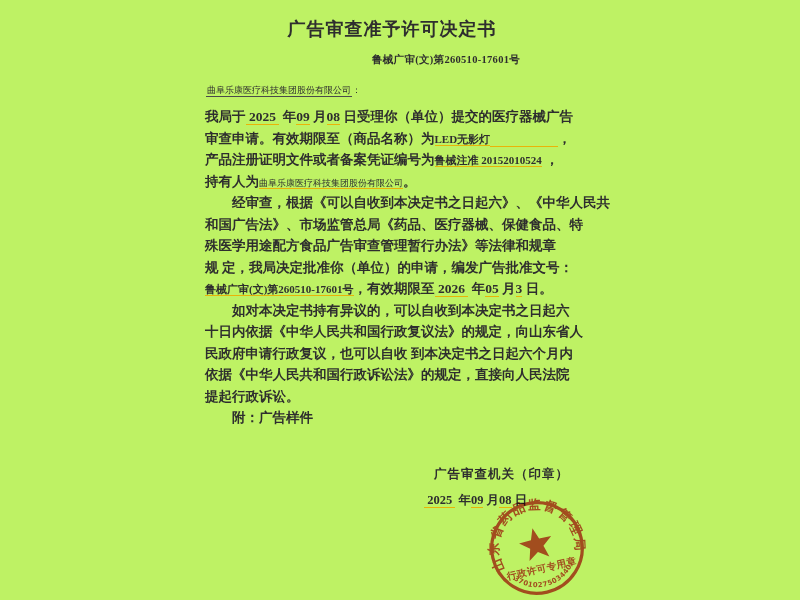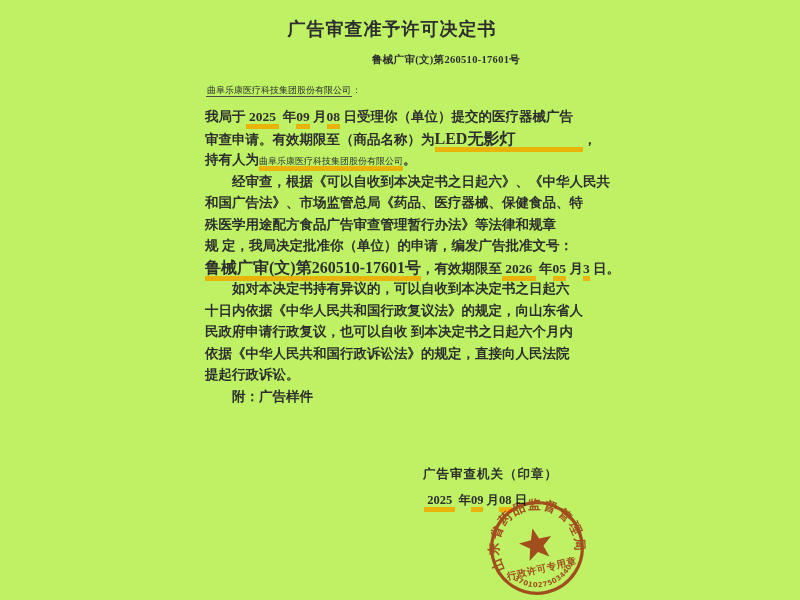--- a/index.html
+++ b/index.html
@@ -7,44 +7,45 @@
   .page{position:absolute;inset:0;background:#bef264;}
   .title{position:absolute;top:17px;left:0;width:784px;text-align:center;
          font-size:18px;font-weight:bold;letter-spacing:1px;}
   .docnum{position:absolute;top:53px;left:372px;font-size:10.5px;font-weight:bold;letter-spacing:.3px;}
   .addressee{position:absolute;top:84px;left:206px;font-size:9px;font-weight:normal;white-space:pre;}
   .addressee .nm{border-bottom:1px solid #4a4a4a;padding:0 1px 1px 1px;}
   .bodytext{position:absolute;top:106px;left:205px;width:390px;
             font-size:13.5px;font-weight:bold;}
   .line{white-space:pre;height:21.5px;line-height:21.5px;}
   .line.indent{padding-left:27px;}
-  .u{border-bottom:5px solid #eab308;}
-  .md{font-size:16px;}
+  .u{border-bottom:1px solid #eab308;}
+  .md{font-size:11px;}
   .sm{font-size:9px;font-weight:normal;}
-  .footer-auth{position:absolute;top:466px;left:423px;font-size:12.5px;
+  .footer-auth{position:absolute;top:466px;left:434px;font-size:12.5px;
                font-weight:bold;letter-spacing:1px;}
   .footer-date{position:absolute;top:492px;left:424px;font-size:12.5px;
                font-weight:bold;white-space:pre;z-index:1;}
   .stamp{position:absolute;left:476px;top:487px;width:122px;height:122px;
          transform:rotate(-13deg);mix-blend-mode:multiply;opacity:.92;z-index:2;}
 </style>
 </head>
 <body>
 
 <div class="page">
 
   <div class="title">广告审查准予许可决定书</div>
 
   <div class="docnum">鲁械广审(文)第260510-17601号</div>
 
   <div class="addressee"><span class="nm">曲阜乐康医疗科技集团股份有限公司</span><span>：</span></div>
 
   <div class="bodytext">
       <div class="line"><span class="">我局于</span><span class="u "> 2025 </span><span class=""> 年</span><span class="u ">09</span><span class=""> 月</span><span class="u ">08</span><span class=""> 日受理你（单位）提交的医疗器械广告</span></div>
       <div class="line"><span class="">审查申请。有效期限至（商品名称）为</span><span class="u md">LED无影灯</span><span class="u ">　　　　　</span><span class="">，</span></div>
+      <div class="line"><span class="">产品注册证明文件或者备案凭证编号为</span><span class="u md">鲁械注准 20152010524</span><span class=""> ，</span></div>
       <div class="line"><span class="">持有人为</span><span class="u sm">曲阜乐康医疗科技集团股份有限公司</span><span class="">。</span></div>
       <div class="line indent"><span class="">经审查，根据《可以自收到本决定书之日起六》、《中华人民共</span></div>
       <div class="line"><span class="">和国广告法》、市场监管总局《药品、医疗器械、保健食品、特</span></div>
       <div class="line"><span class="">殊医学用途配方食品广告审查管理暂行办法》等法律和规章</span></div>
       <div class="line"><span class="">规 定，我局决定批准你（单位）的申请，编发广告批准文号：</span></div>
       <div class="line"><span class="u md">鲁械广审(文)第260510-17601号</span><span class="">，有效期限至</span><span class="u "> 2026 </span><span class=""> 年</span><span class="u ">05</span><span class=""> 月</span><span class="u ">3</span><span class=""> 日。</span></div>
       <div class="line indent"><span class="">如对本决定书持有异议的，可以自收到本决定书之日起六</span></div>
       <div class="line"><span class="">十日内依据《中华人民共和国行政复议法》的规定，向山东省人</span></div>
       <div class="line"><span class="">民政府申请行政复议，也可以自收 到本决定书之日起六个月内</span></div>
       <div class="line"><span class="">依据《中华人民共和国行政诉讼法》的规定，直接向人民法院</span></div>

